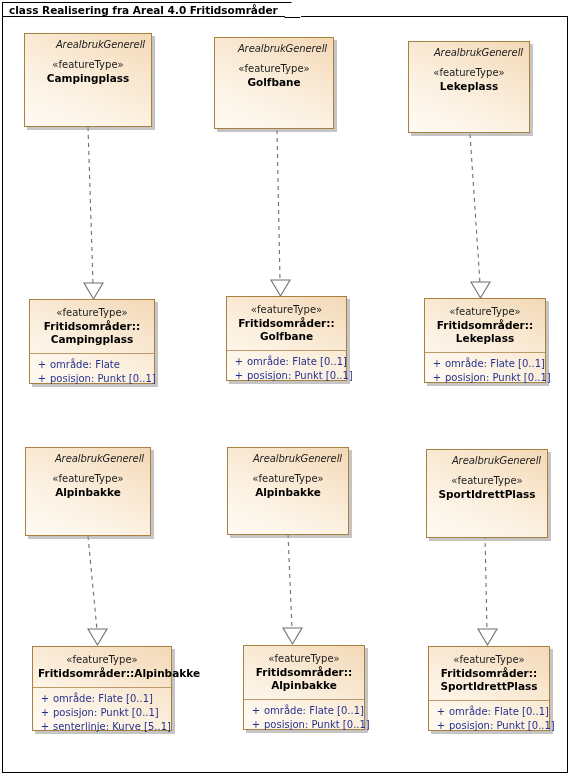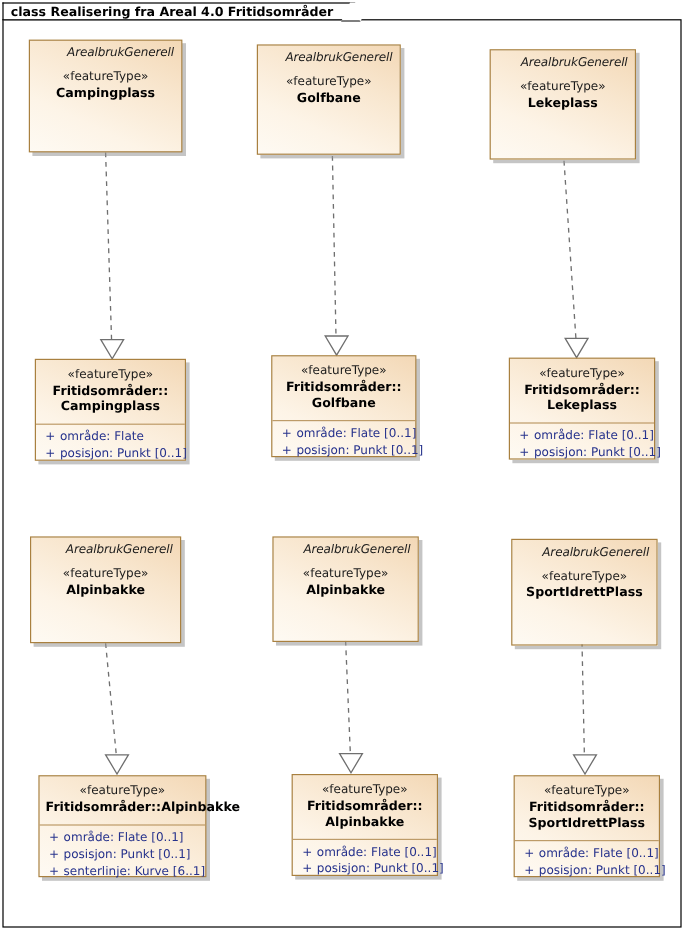--- a/index.html
+++ b/index.html
@@ -320,21 +320,21 @@
       <div class="attr-row">
         <span class="attr-vis">+</span>
         <span class="attr-txt">område: Flate [0..1]</span>
       </div>
       <div class="attr-row">
         <span class="attr-vis">+</span>
         <span class="attr-txt">posisjon: Punkt [0..1]</span>
       </div>
       <div class="attr-row">
         <span class="attr-vis">+</span>
-        <span class="attr-txt">senterlinje: Kurve [6..1]</span>
+        <span class="attr-txt">senterlinje: Kurve [5..1]</span>
       </div>
     </div>
   </div>
 
   <div class="uml-class realize-box" style="left:243px; top:645px; width:122px; height:85px;">
     <div class="cls-header">
       <div class="cls-stereo">«featureType»</div>
       <div class="cls-name">Fritidsområder::</div>
       <div class="cls-name">Alpinbakke</div>
     </div>

